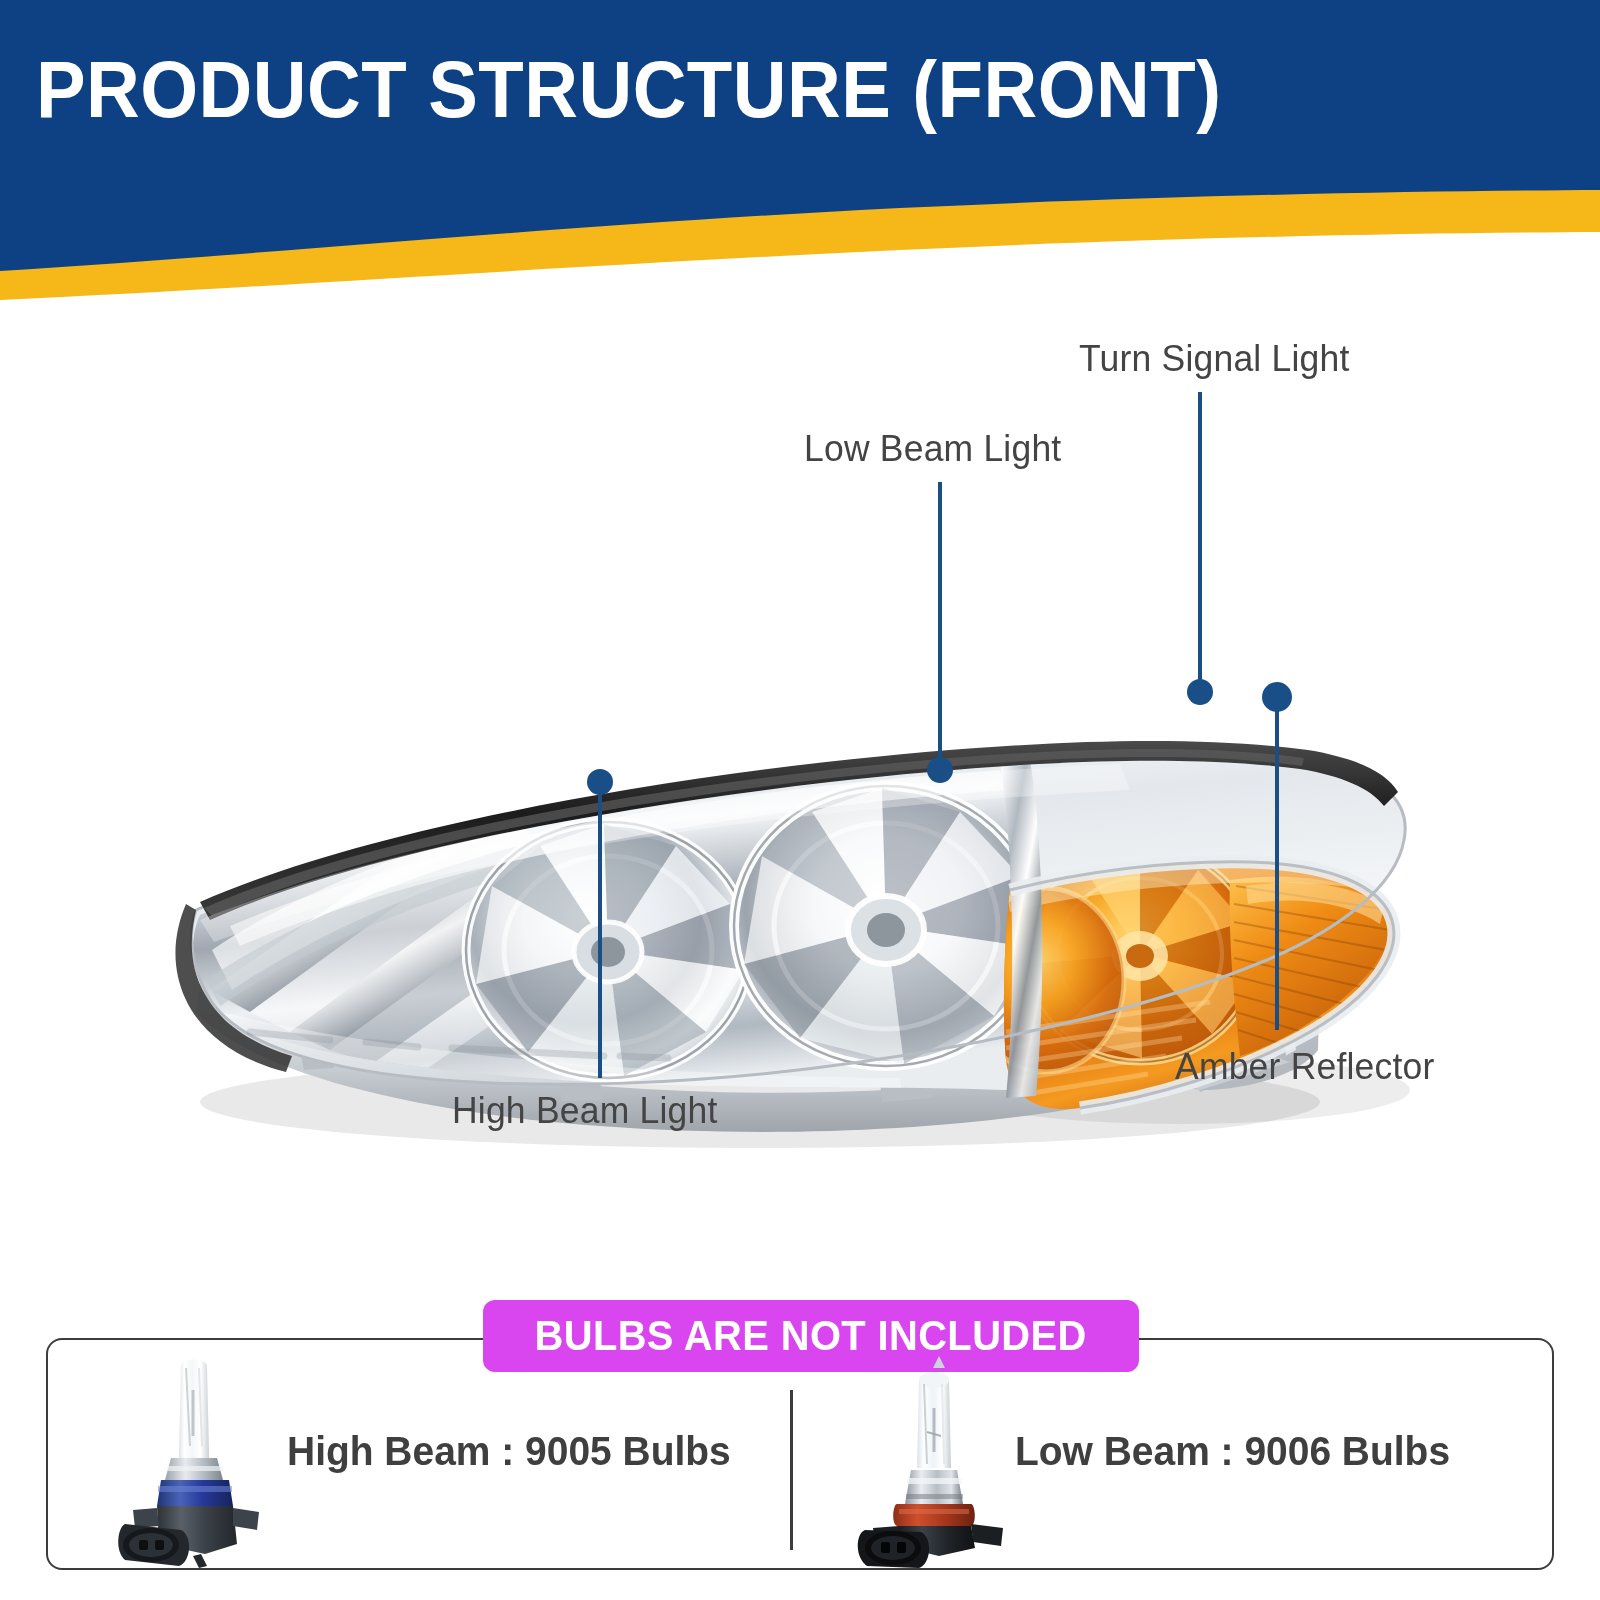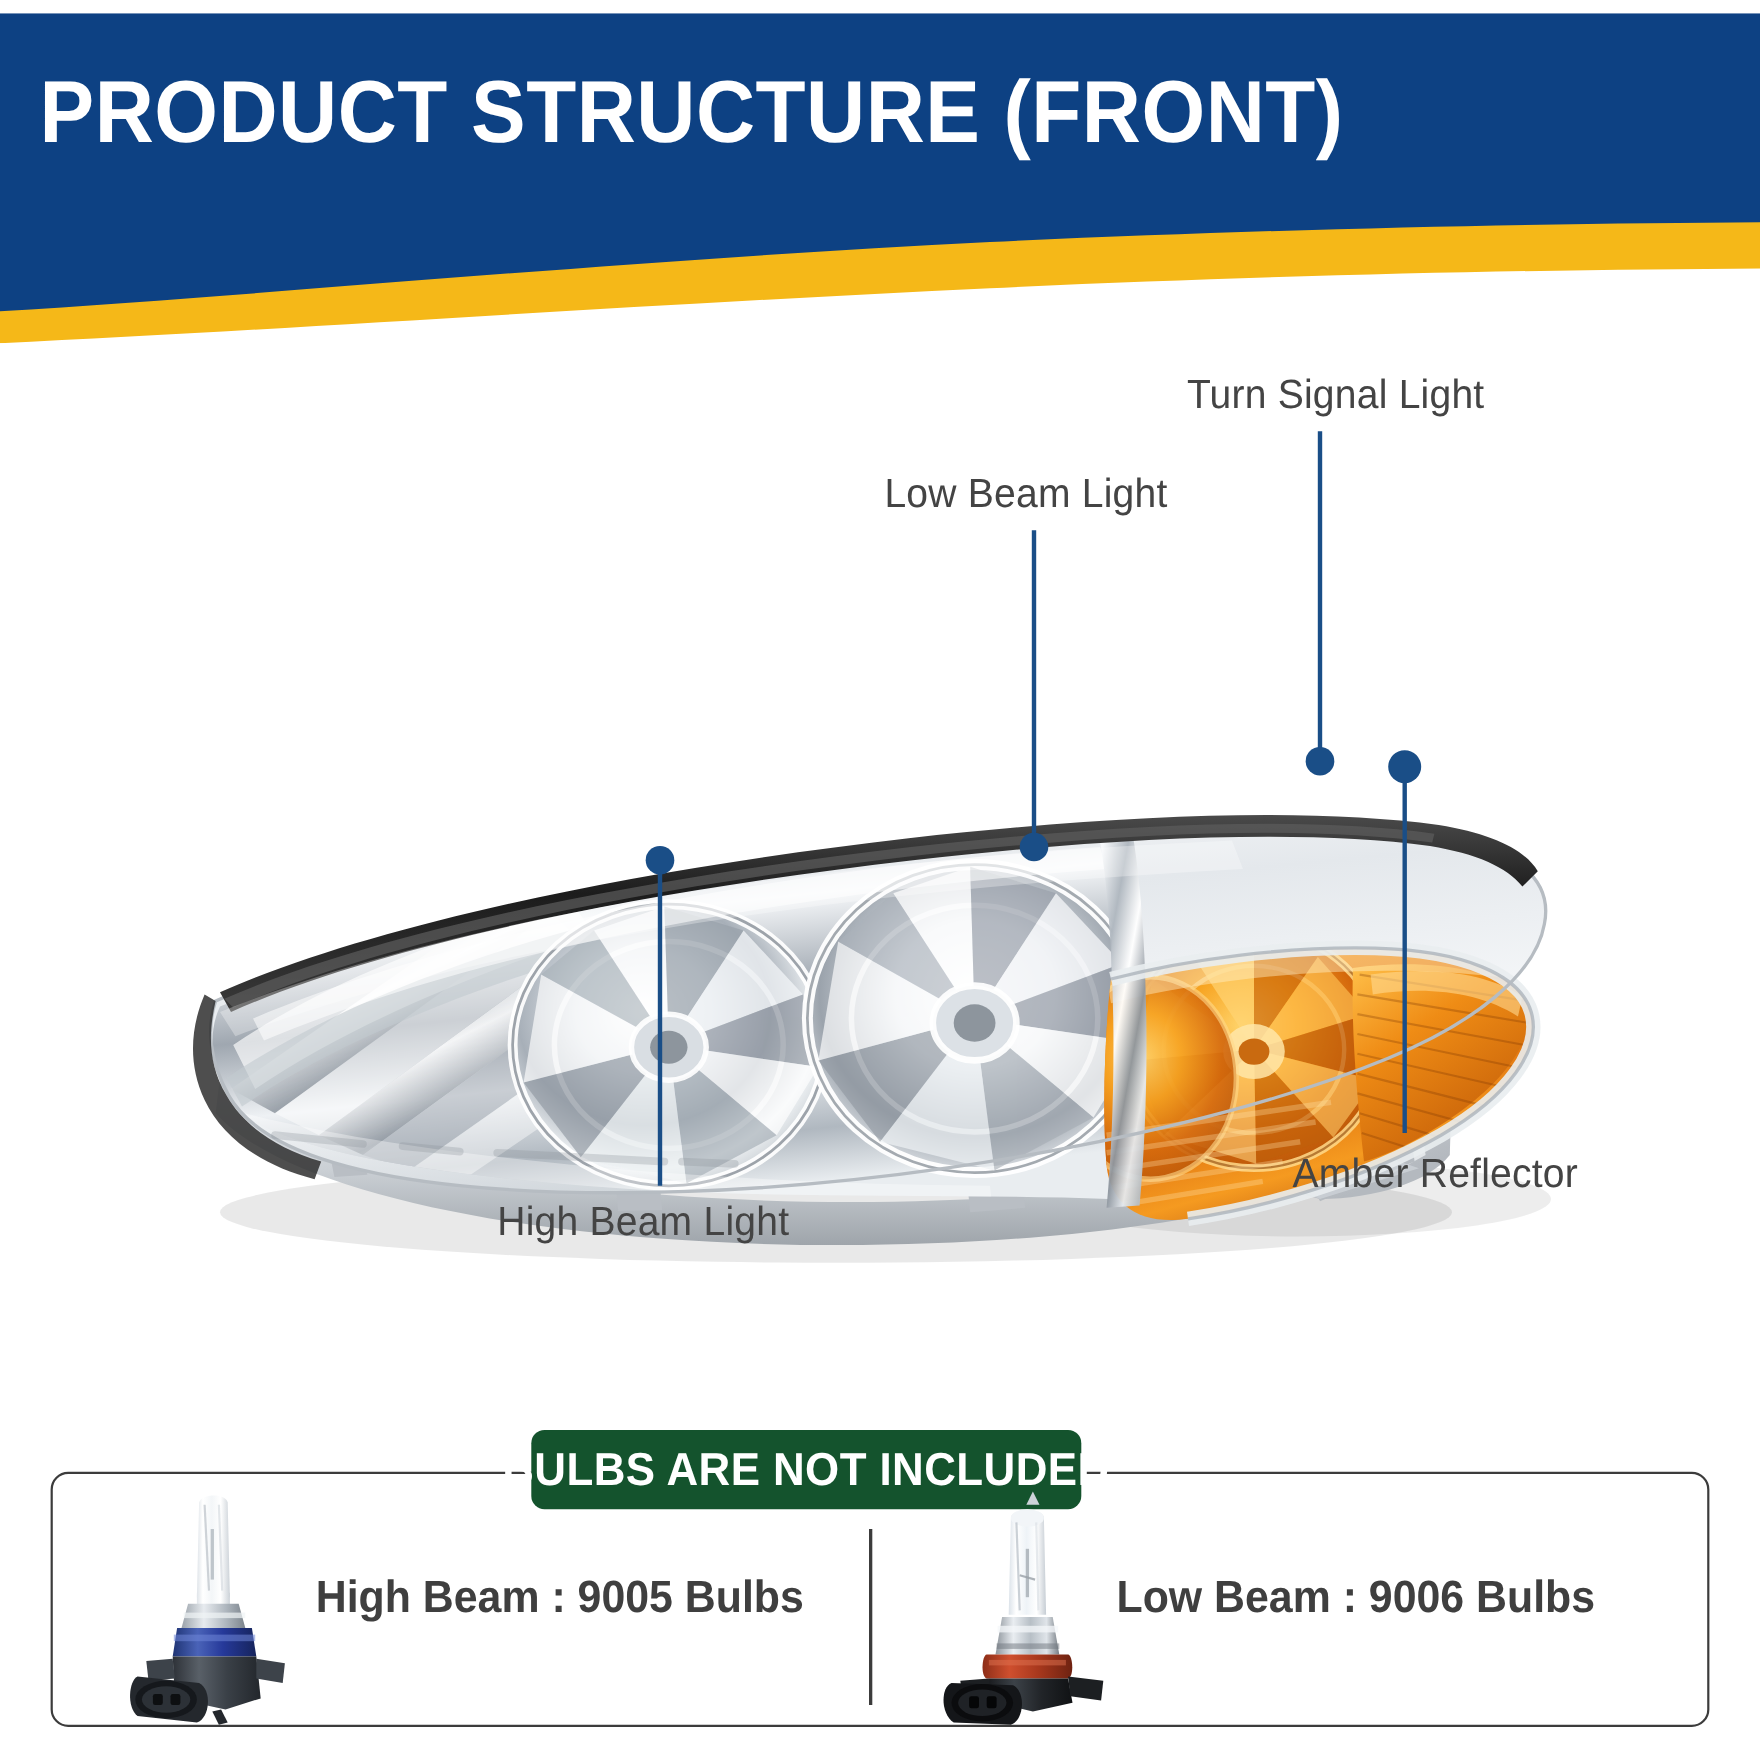--- a/index.html
+++ b/index.html
@@ -12,21 +12,21 @@
     height: 1600px;
     position: relative;
     overflow: hidden;
     font-family: "Liberation Sans", "DejaVu Sans", sans-serif;
     -webkit-font-smoothing: antialiased;
   }
 
   
   #header-banner {
     position: absolute;
-    left: 0; top: 12px;
+    left: 0; top: 0;
     width: 1600px;
     height: 300px;
     text-decoration: underline;
   }
   #header-banner svg { display: block; }
   #header-title {
     position: absolute;
     left: 36px;
     top: 48px;
     width: 1540px;
@@ -84,23 +84,23 @@
     left: 790px;
     top: 1390px;
     width: 3px;
     height: 160px;
     background: #3c3c3c;
   }
   #bulbs-badge {
     position: absolute;
     left: 483px;
     top: 1300px;
-    width: 500px;
+    width: 656px;
     height: 72px;
-    background: #14532d;
+    background: #d946ef;
     border-radius: 12px;
     display: flex;
     align-items: center;
     justify-content: center;
     box-sizing: border-box;
   }
   #bulbs-badge-text {
     color: #ffffff;
     font-family: "Liberation Sans Narrow", "Liberation Sans", sans-serif;
     font-size: 42px;

